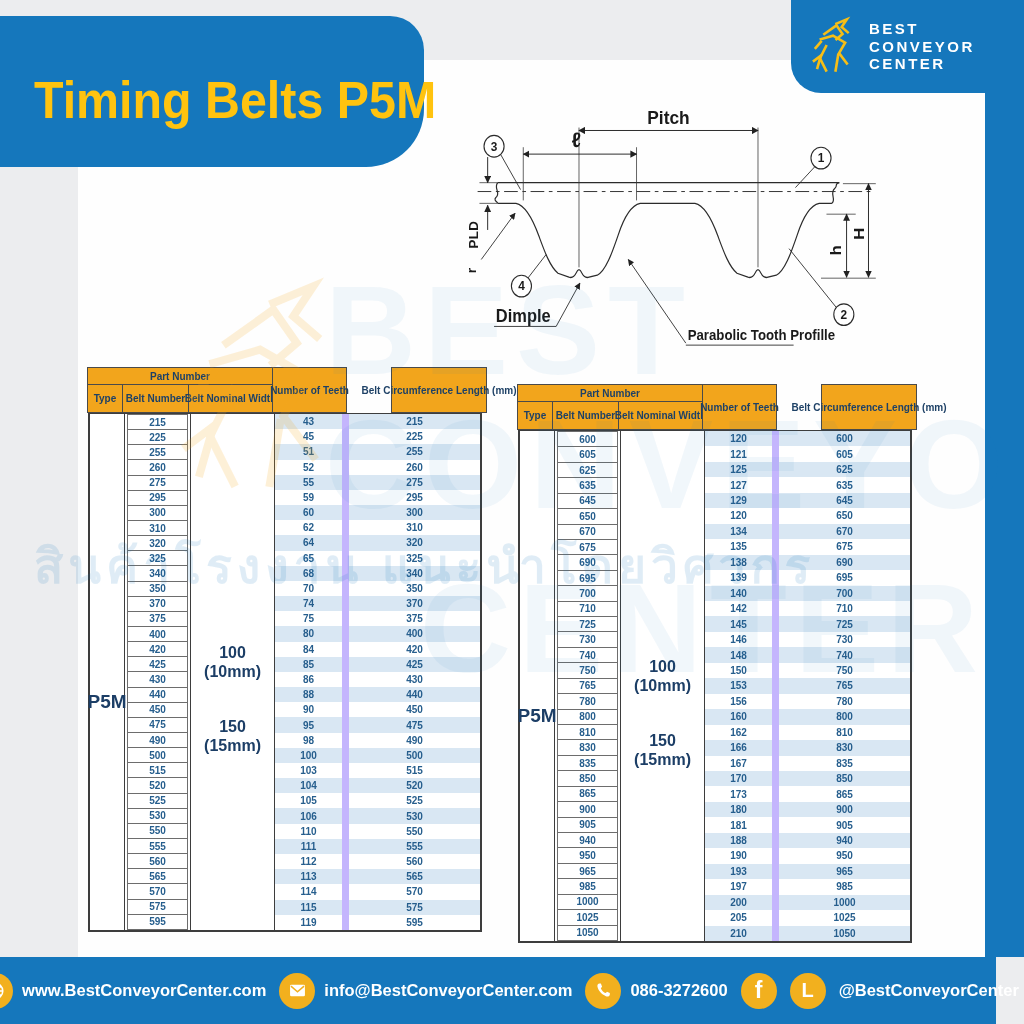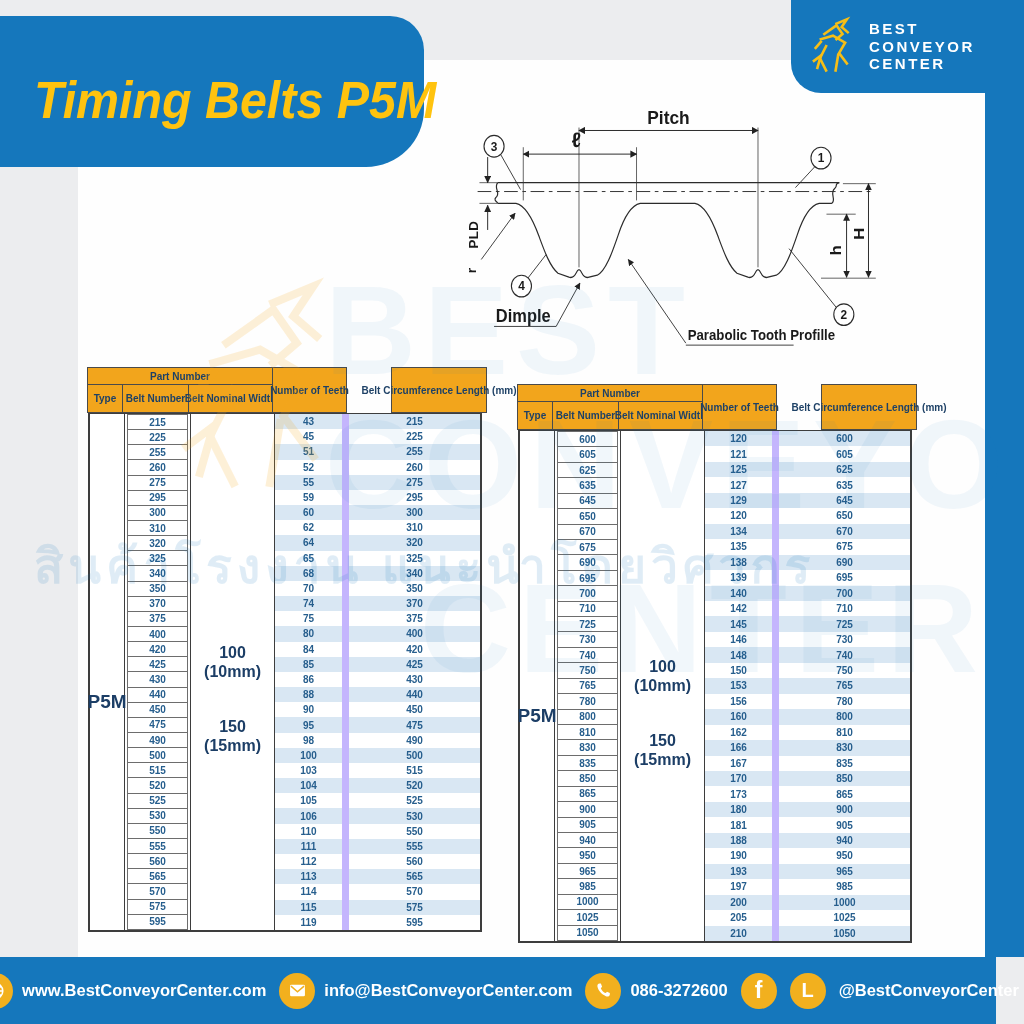--- a/index.html
+++ b/index.html
@@ -5,21 +5,21 @@
   * { box-sizing: border-box; }
   html,body { margin:0; padding:0; }
   body { width:1024px; height:1024px; position:relative; overflow:hidden;
          background:#ECEDEF; font-family:"Liberation Sans", sans-serif; }
 
   
   .right-strip { position:absolute; right:0; top:0; width:39px; height:957px; background:#1577BC; z-index:1; }
   .card { position:absolute; left:78px; top:60px; width:907px; height:897px; background:#FEFEFE;
           border-radius:0 26px 0 0; z-index:2; }
   .banner { position:absolute; left:0; top:16px; width:424px; height:151px; background:#1577BC;
-            border-radius:0 34px 58px 0; z-index:6;font-style:italic; }
+            border-radius:0 34px 58px 0; z-index:6; }
   .banner h1 { margin:54px 0 0 34px; font-size:52px; font-weight:bold; color:#FFC30F;
                letter-spacing:0px; transform:scaleX(.93); transform-origin:left; white-space:nowrap; }
   .logo-panel { position:absolute; right:0; top:0; width:233px; height:93px; background:#1577BC;
                 border-radius:0 0 0 30px; z-index:6; display:flex; align-items:center; padding-left:16px; gap:10px; }
   .logo-text { color:#fff; font-weight:bold; font-size:15px; letter-spacing:2.5px; line-height:1.18; }
 
   
   .diagram { position:absolute; left:463px; top:98px; width:516px; height:256px; z-index:4; }
   .diagram text { font-family:"Liberation Sans",sans-serif; fill:#1a1a1a; font-weight:bold; }
 

